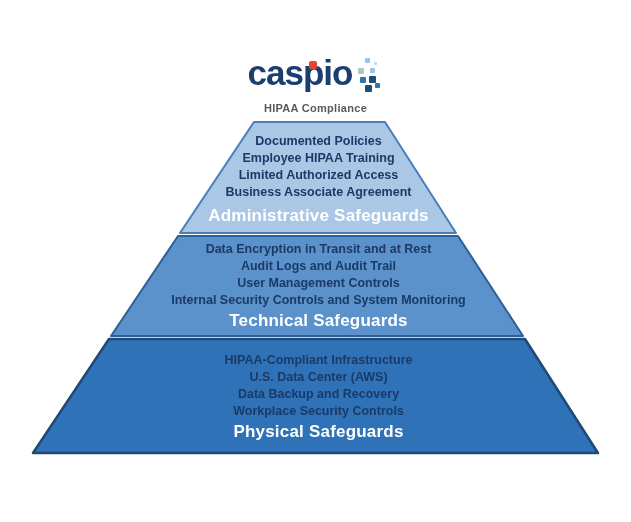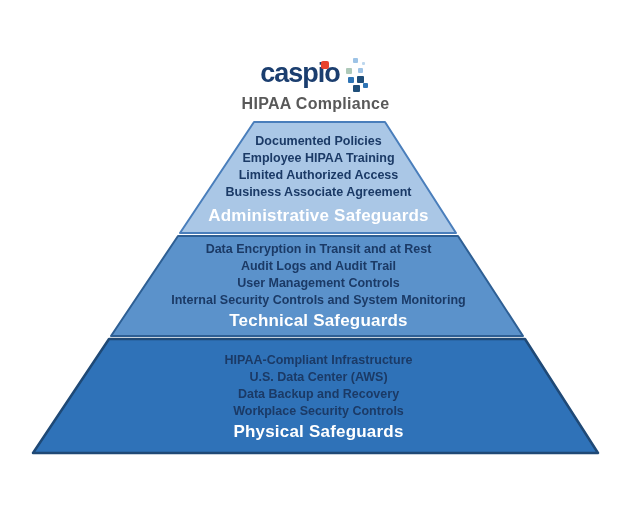--- a/index.html
+++ b/index.html
@@ -27,21 +27,21 @@
   .logo-row {
     display: inline-flex;
     align-items: flex-start;
     justify-content: center;
   }
   .brand-wrap {
     position: relative;
     display: inline-block;
   }
   .brand-text {
-    font-size: 27px;
+    font-size: 35px;
     font-weight: 700;
     letter-spacing: -1px;
     color: #1b3e6f;
     line-height: 34px;
   }
   .brand-idot {
     position: absolute;
     left: 61px;
     top: 5px;
     width: 8px;
@@ -63,22 +63,22 @@
   }
   .dq1 { left: 8px;  top: 2px;  width: 5px; height: 5px; background: #9dc3e6; }
   .dq2 { left: 17px; top: 6px;  width: 3px; height: 3px; background: #bdd7ee; }
   .dq3 { left: 1px;  top: 12px; width: 6px; height: 6px; background: #aec9b9; }
   .dq4 { left: 13px; top: 12px; width: 5px; height: 5px; background: #9dc3e6; }
   .dq5 { left: 3px;  top: 21px; width: 6px; height: 6px; background: #2e74b5; }
   .dq6 { left: 12px; top: 20px; width: 7px; height: 7px; background: #1f4e79; }
   .dq7 { left: 8px;  top: 29px; width: 7px; height: 7px; background: #1f4e79; }
   .dq8 { left: 18px; top: 27px; width: 5px; height: 5px; background: #2e74b5; }
   .logo-subtitle {
-    margin-top: 1px;
-    font-size: 16px;
+    margin-top: 8px;
+    font-size: 11px;
     font-weight: 700;
     color: #595959;
     letter-spacing: 0.3px;
   }
 
   
   .pyramid-svg {
     position: absolute;
     left: 0;
     top: 0;

